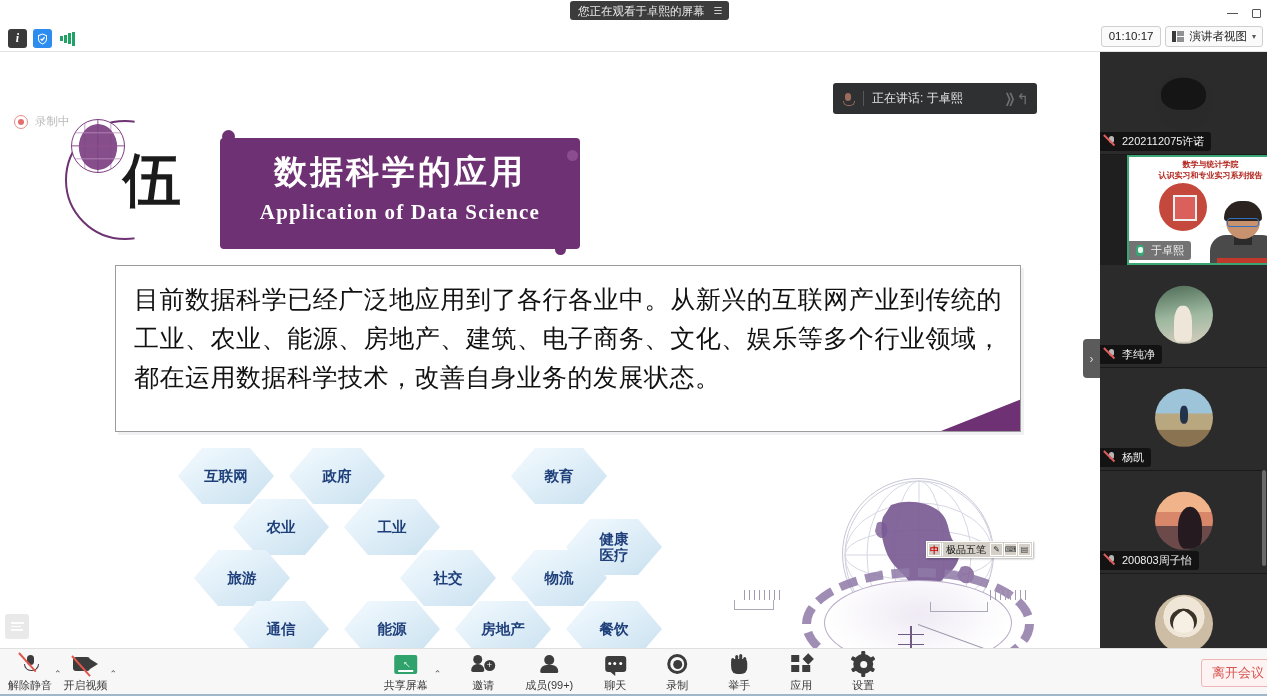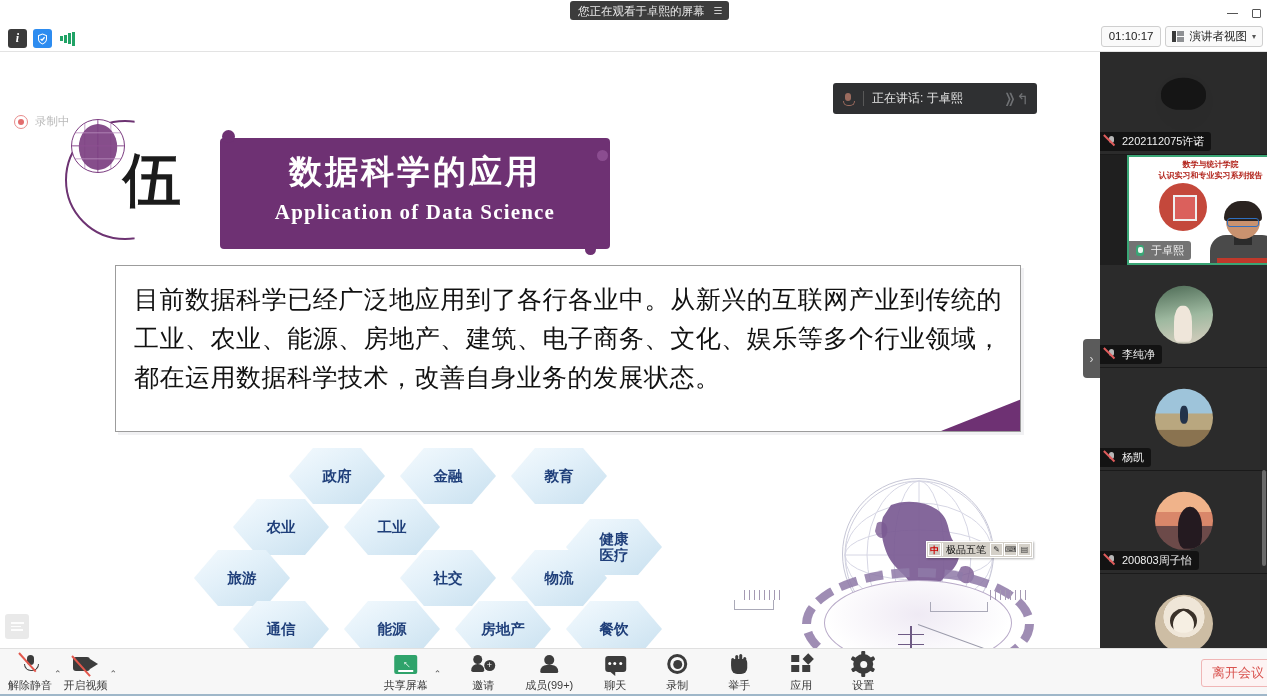--- a/index.html
+++ b/index.html
@@ -137,21 +137,21 @@
     clip-path: ellipse(48% 50% at 50% 50%);
   }
   .chapter .num {
     position:absolute; left:68px; top:38px;
     font-family:"Liberation Serif","DejaVu Serif",serif;
     font-size:58px; font-weight:bold; color:#1b1b1b; line-height:1;
   }
 
   
   .plaque {
-    position:absolute; left:220px; top:86px; width:390px; height:111px;
+    position:absolute; left:220px; top:86px; width:360px; height:111px;
     background:#6e3173; border-radius:4px;
   }
   .plaque .nub-l { position:absolute; left:2px; top:-8px; width:13px; height:13px; background:#6e3173; border-radius:50%; }
   .plaque .nub-r { position:absolute; right:2px; top:12px; width:11px; height:11px; background:#8b4d90; border-radius:50%; }
   .plaque .nub-b { position:absolute; right:14px; bottom:-6px; width:11px; height:11px; background:#6e3173; border-radius:50%; }
   .plaque .t-cn {
     position:absolute; left:0; right:0; top:12px; text-align:center;
     font-family:"Liberation Serif","DejaVu Serif",serif;
     font-size:33px; font-weight:bold; color:#ffffff; letter-spacing:3px;
   }
@@ -471,22 +471,22 @@
         <div class="t-cn">数据科学的应用</div>
         <div class="t-en">Application of Data Science</div>
       </div>
 
       <div class="bodycard">
         <p>目前数据科学已经广泛地应用到了各行各业中。从新兴的互联网产业到传统的工业、农业、能源、房地产、建筑、电子商务、文化、娱乐等多个行业领域，都在运用数据科学技术，改善自身业务的发展状态。</p>
         <span class="corner"></span>
       </div>
 
       <div class="hexwrap">
+          <div class="hex" style="left: 0px; top: 0px;">互联网</div>
           <div class="hex" style="left: 111px; top: 0px;">政府</div>
-          <div class="hex" style="left: 222px; top: 0px;">金融</div>
           <div class="hex" style="left: 333px; top: 0px;">教育</div>
           <div class="hex" style="left: 55px; top: 51px;">农业</div>
           <div class="hex" style="left: 166px; top: 51px;">工业</div>
           <div class="hex" style="left: 388px; top: 51px; margin-top: 20px;">健康<br>医疗</div>
           <div class="hex" style="left: 16px; top: 102px;">旅游</div>
           <div class="hex" style="left: 222px; top: 102px;">社交</div>
           <div class="hex" style="left: 333px; top: 102px;">物流</div>
           <div class="hex" style="left: 55px; top: 153px;">通信</div>
           <div class="hex" style="left: 166px; top: 153px;">能源</div>
           <div class="hex" style="left: 277px; top: 153px;">房地产</div>

